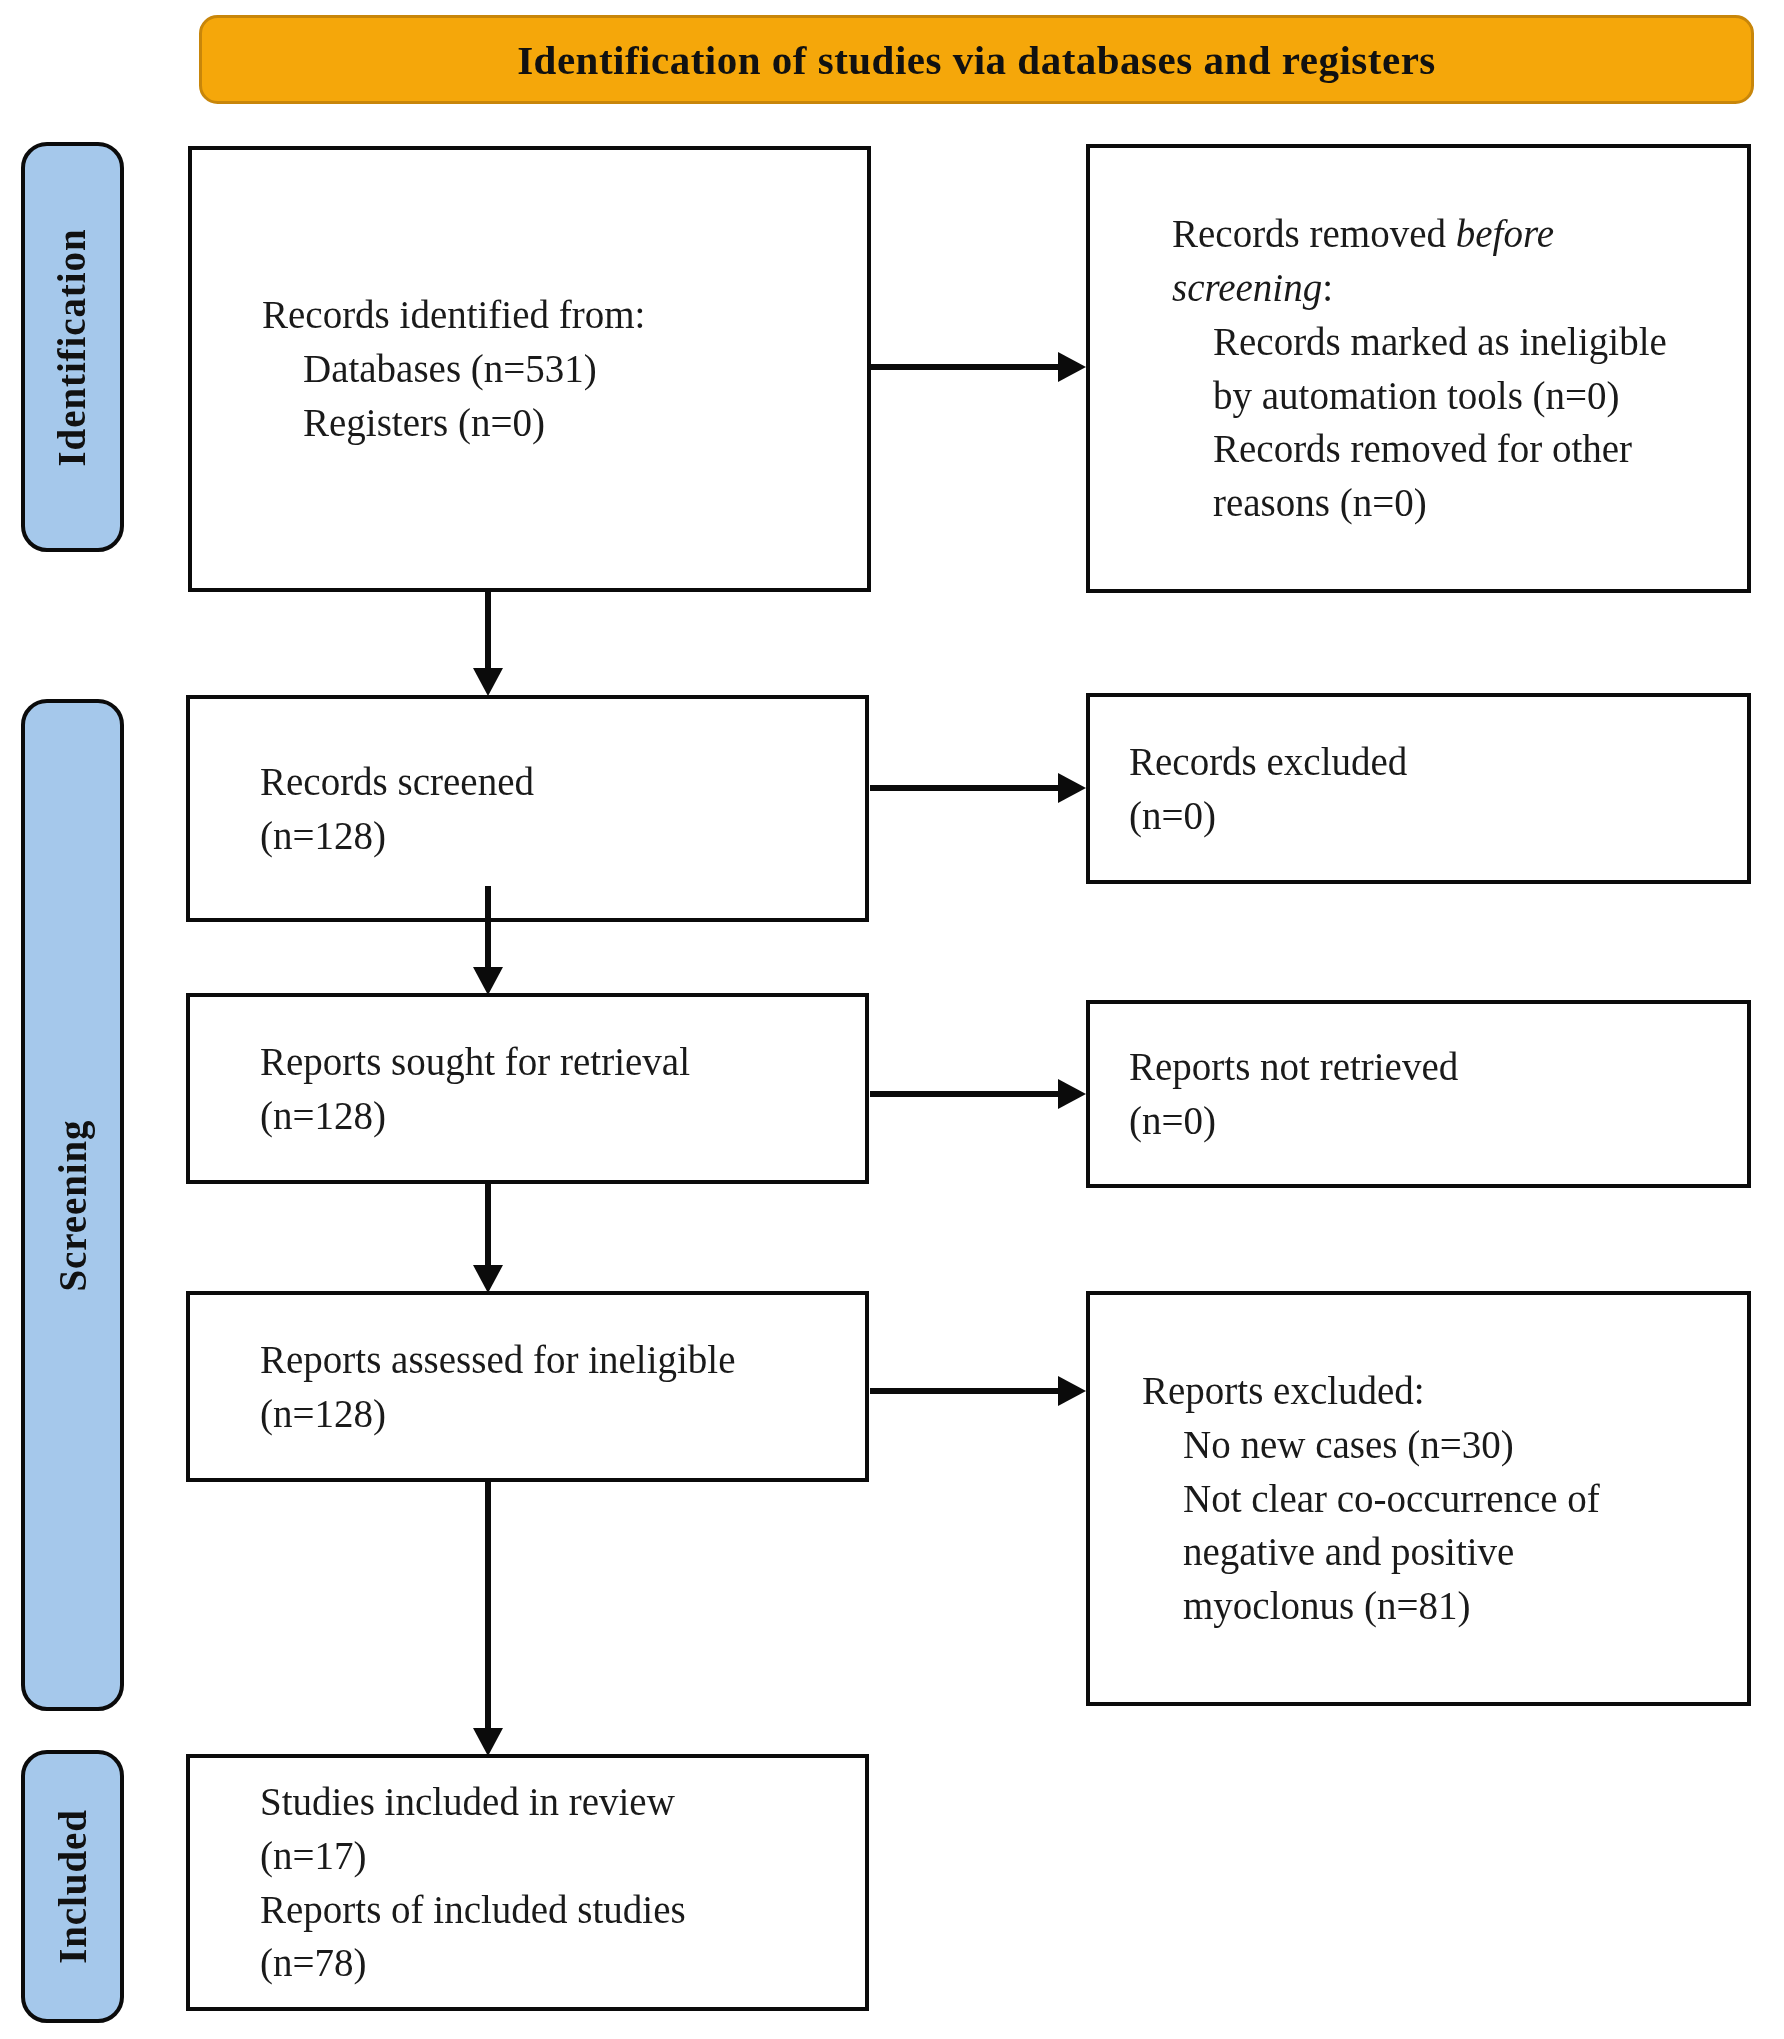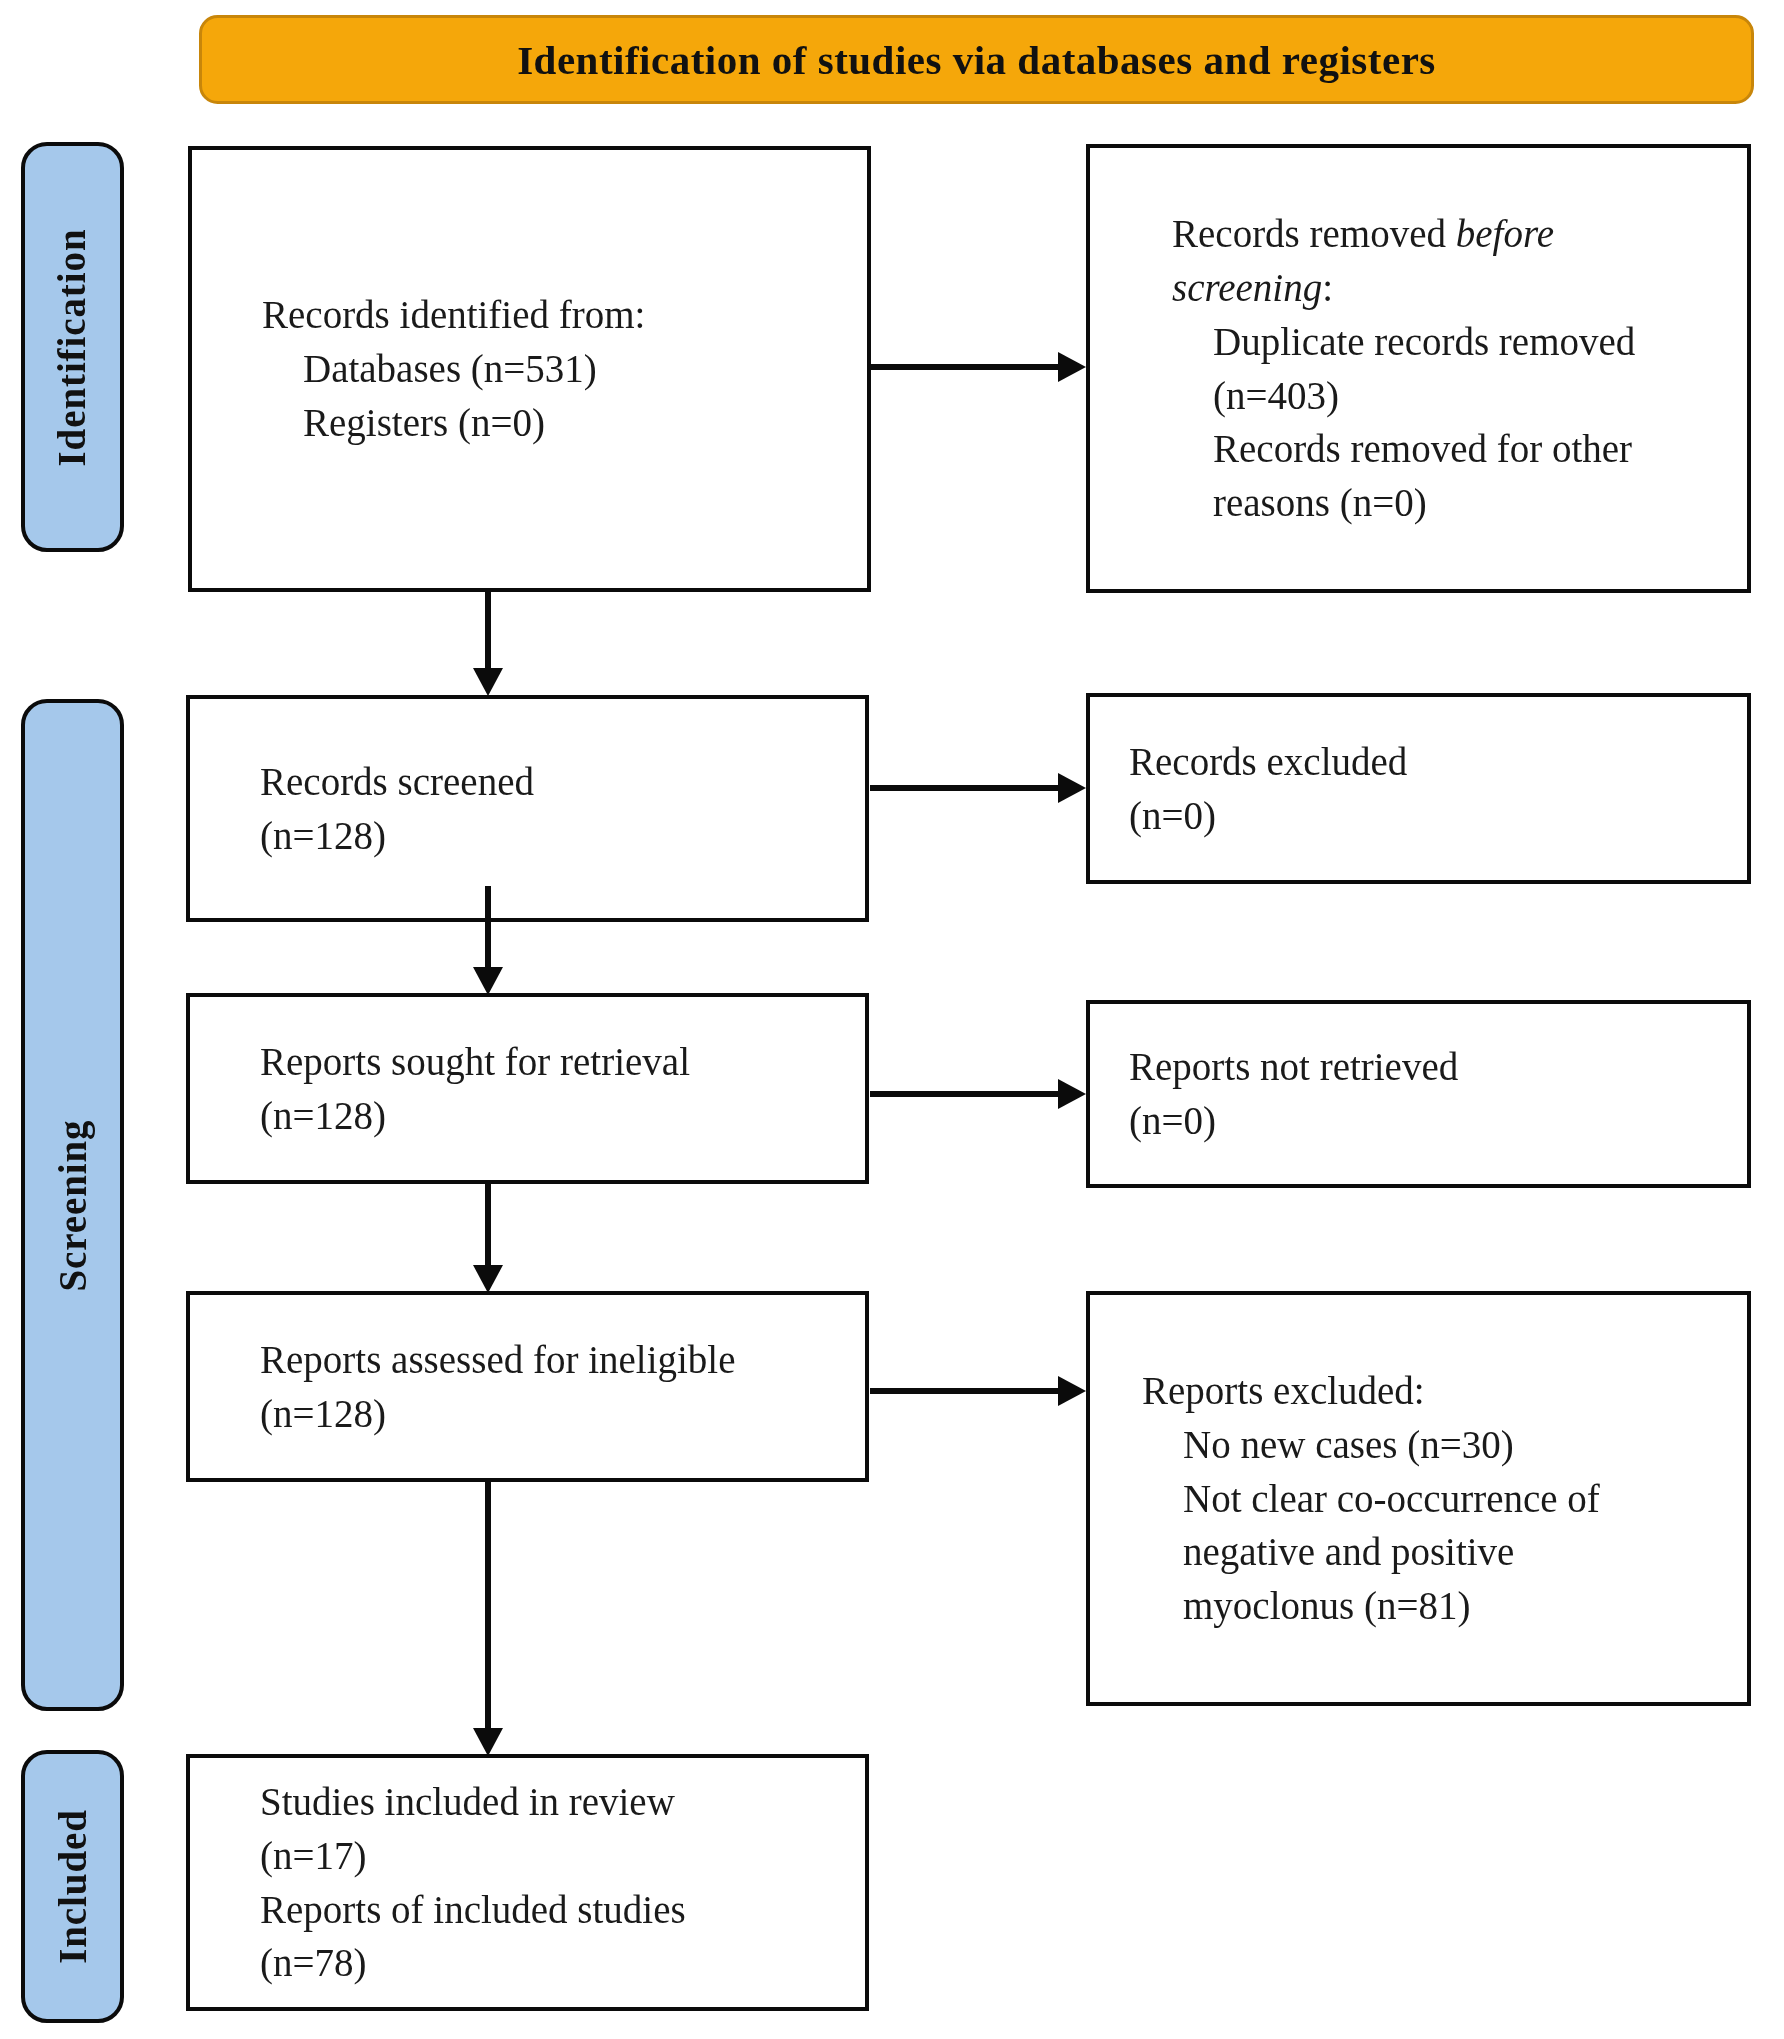--- a/index.html
+++ b/index.html
@@ -135,21 +135,21 @@
 
   <div class="fbox pad-left-col" style="left:186px;top:1754px;width:683px;height:257px;">
     <div>Studies included in review</div>
     <div>(n=17)</div>
     <div>Reports of included studies</div>
     <div>(n=78)</div>
   </div>
 
   <div class="fbox pad-removed" style="left:1086px;top:144px;width:665px;height:449px;">
     <div><span>Records removed </span><span class="italic">before screening</span><span>:</span></div>
-    <div class="indent">Duplicate records removed (n=403)</div>
+    <div class="indent">Records marked as ineligible by automation tools (n=0)</div>
     <div class="indent">Records removed for other reasons (n=0)</div>
   </div>
 
   <div class="fbox pad-small" style="left:1086px;top:693px;width:665px;height:191px;">
     <div>Records excluded</div>
     <div>(n=0)</div>
   </div>
 
   <div class="fbox pad-small" style="left:1086px;top:1000px;width:665px;height:188px;">
     <div>Reports not retrieved</div>

